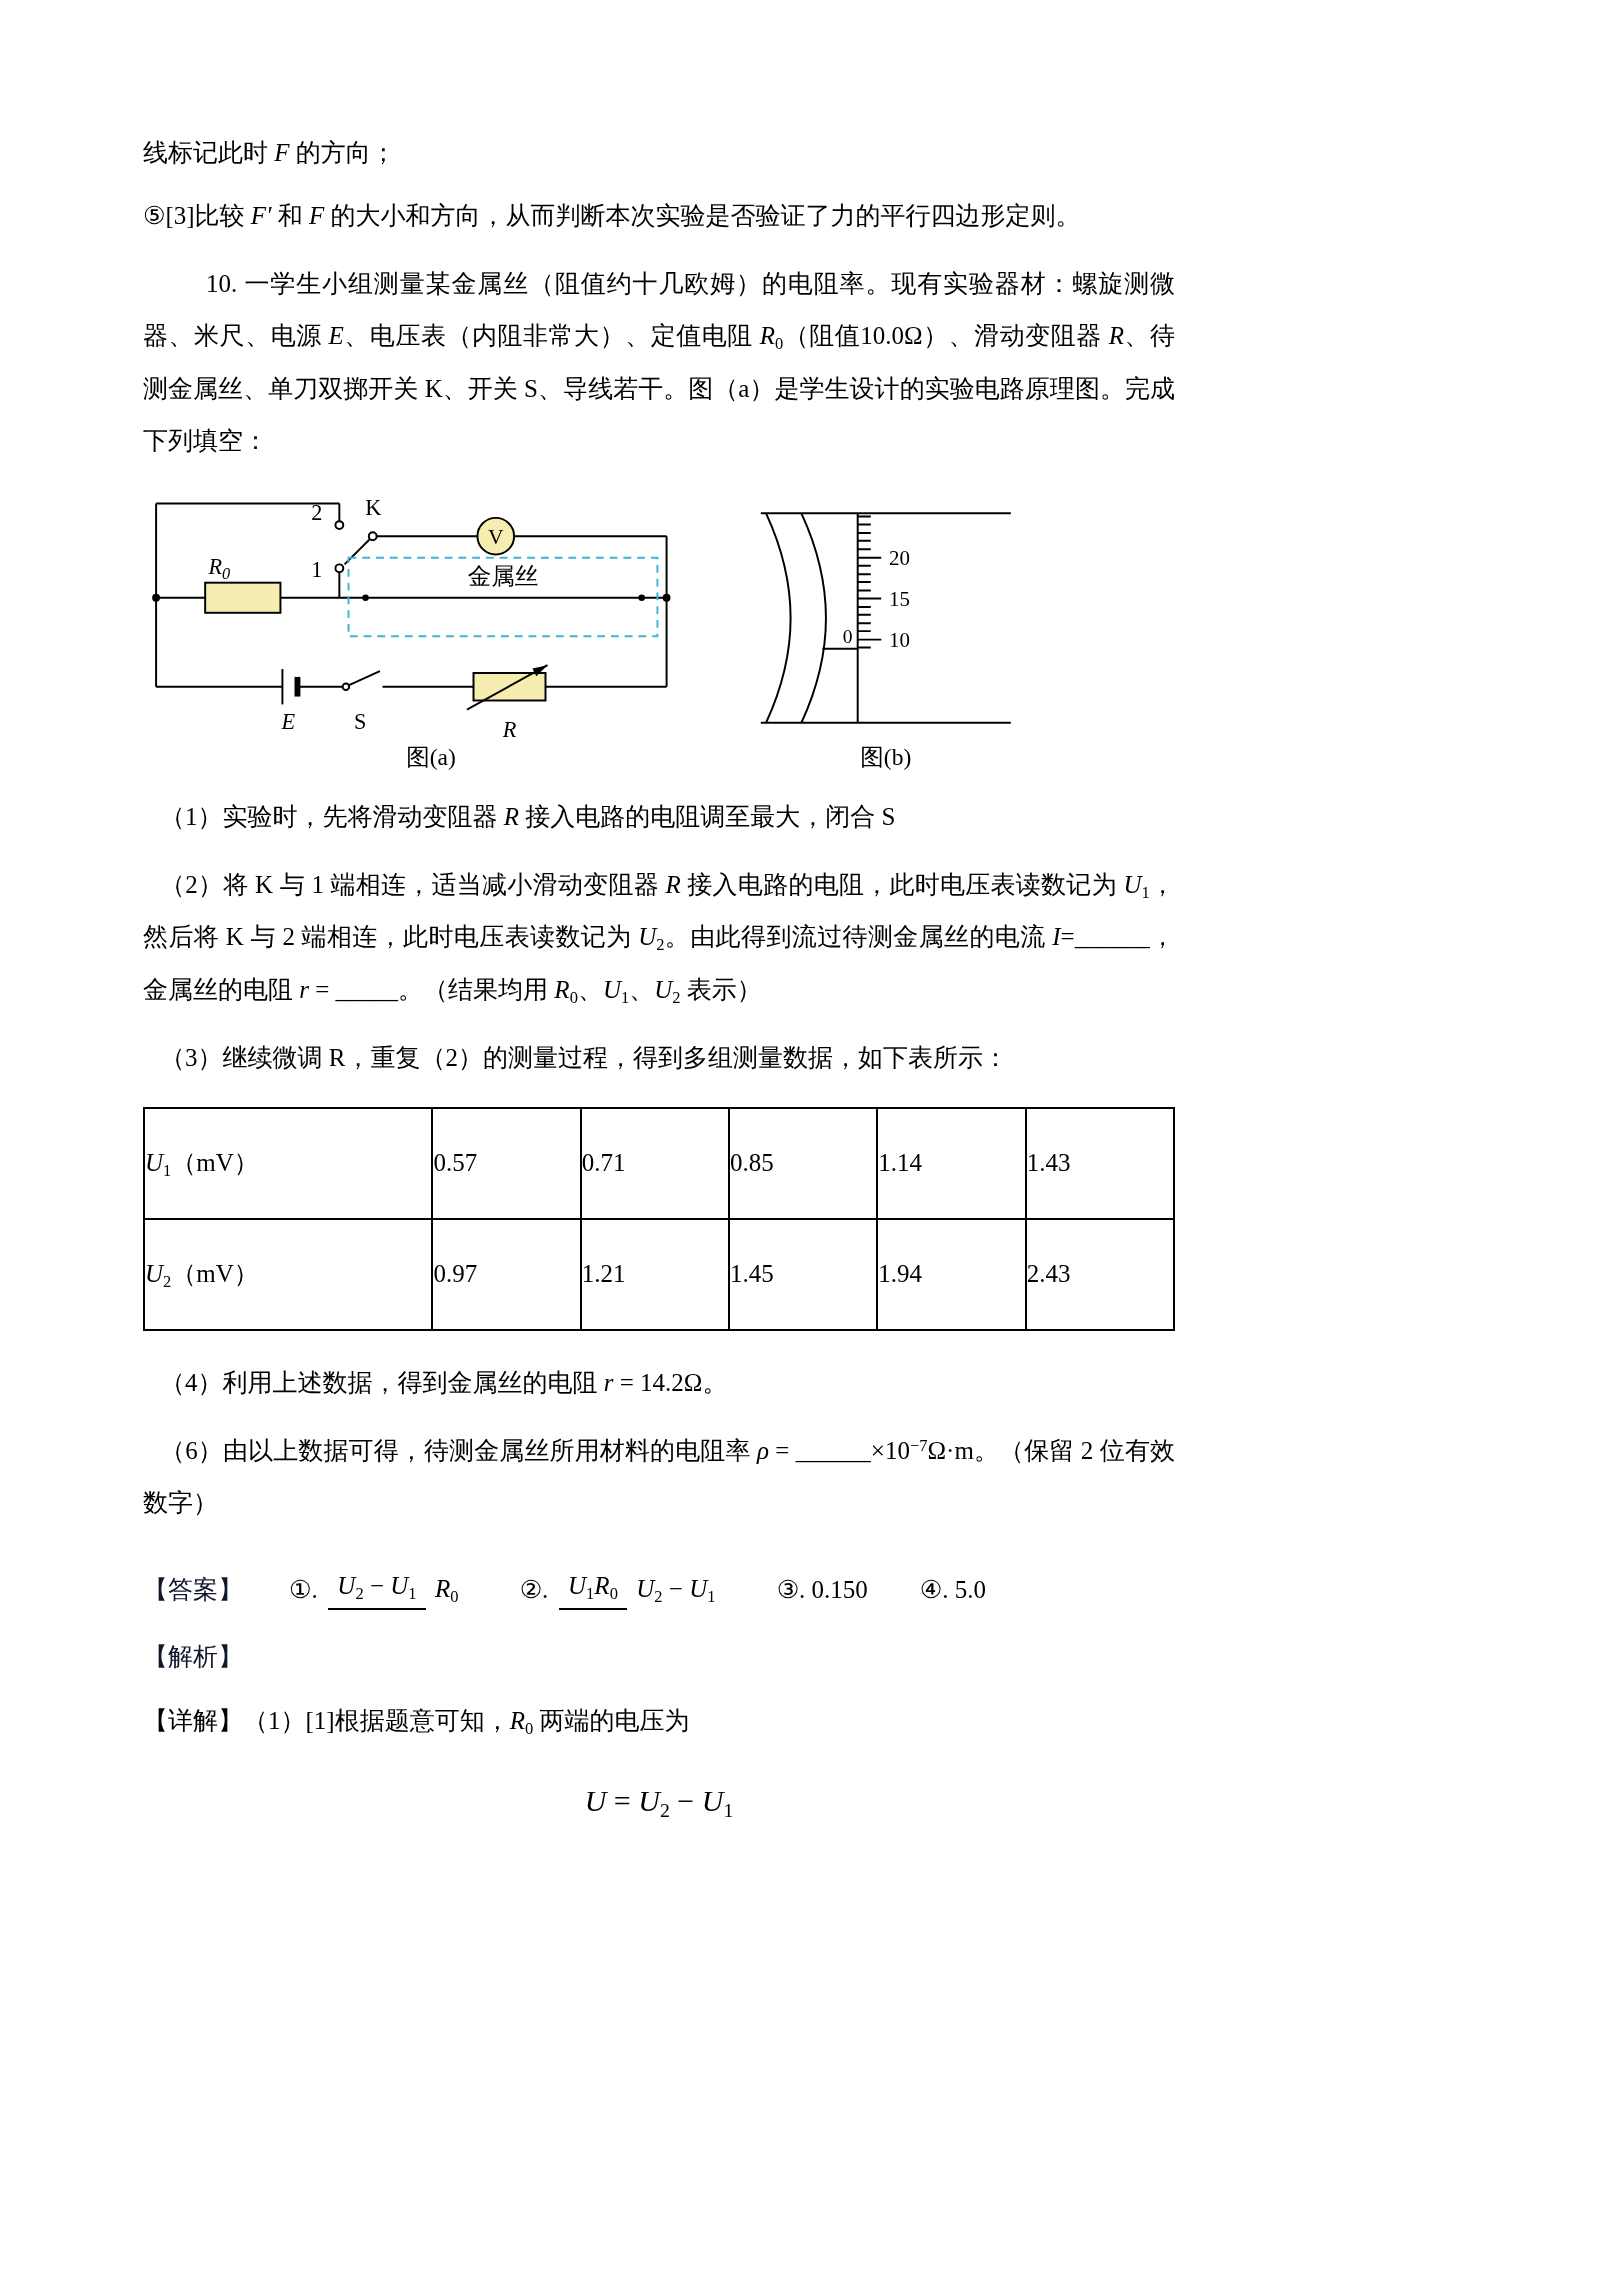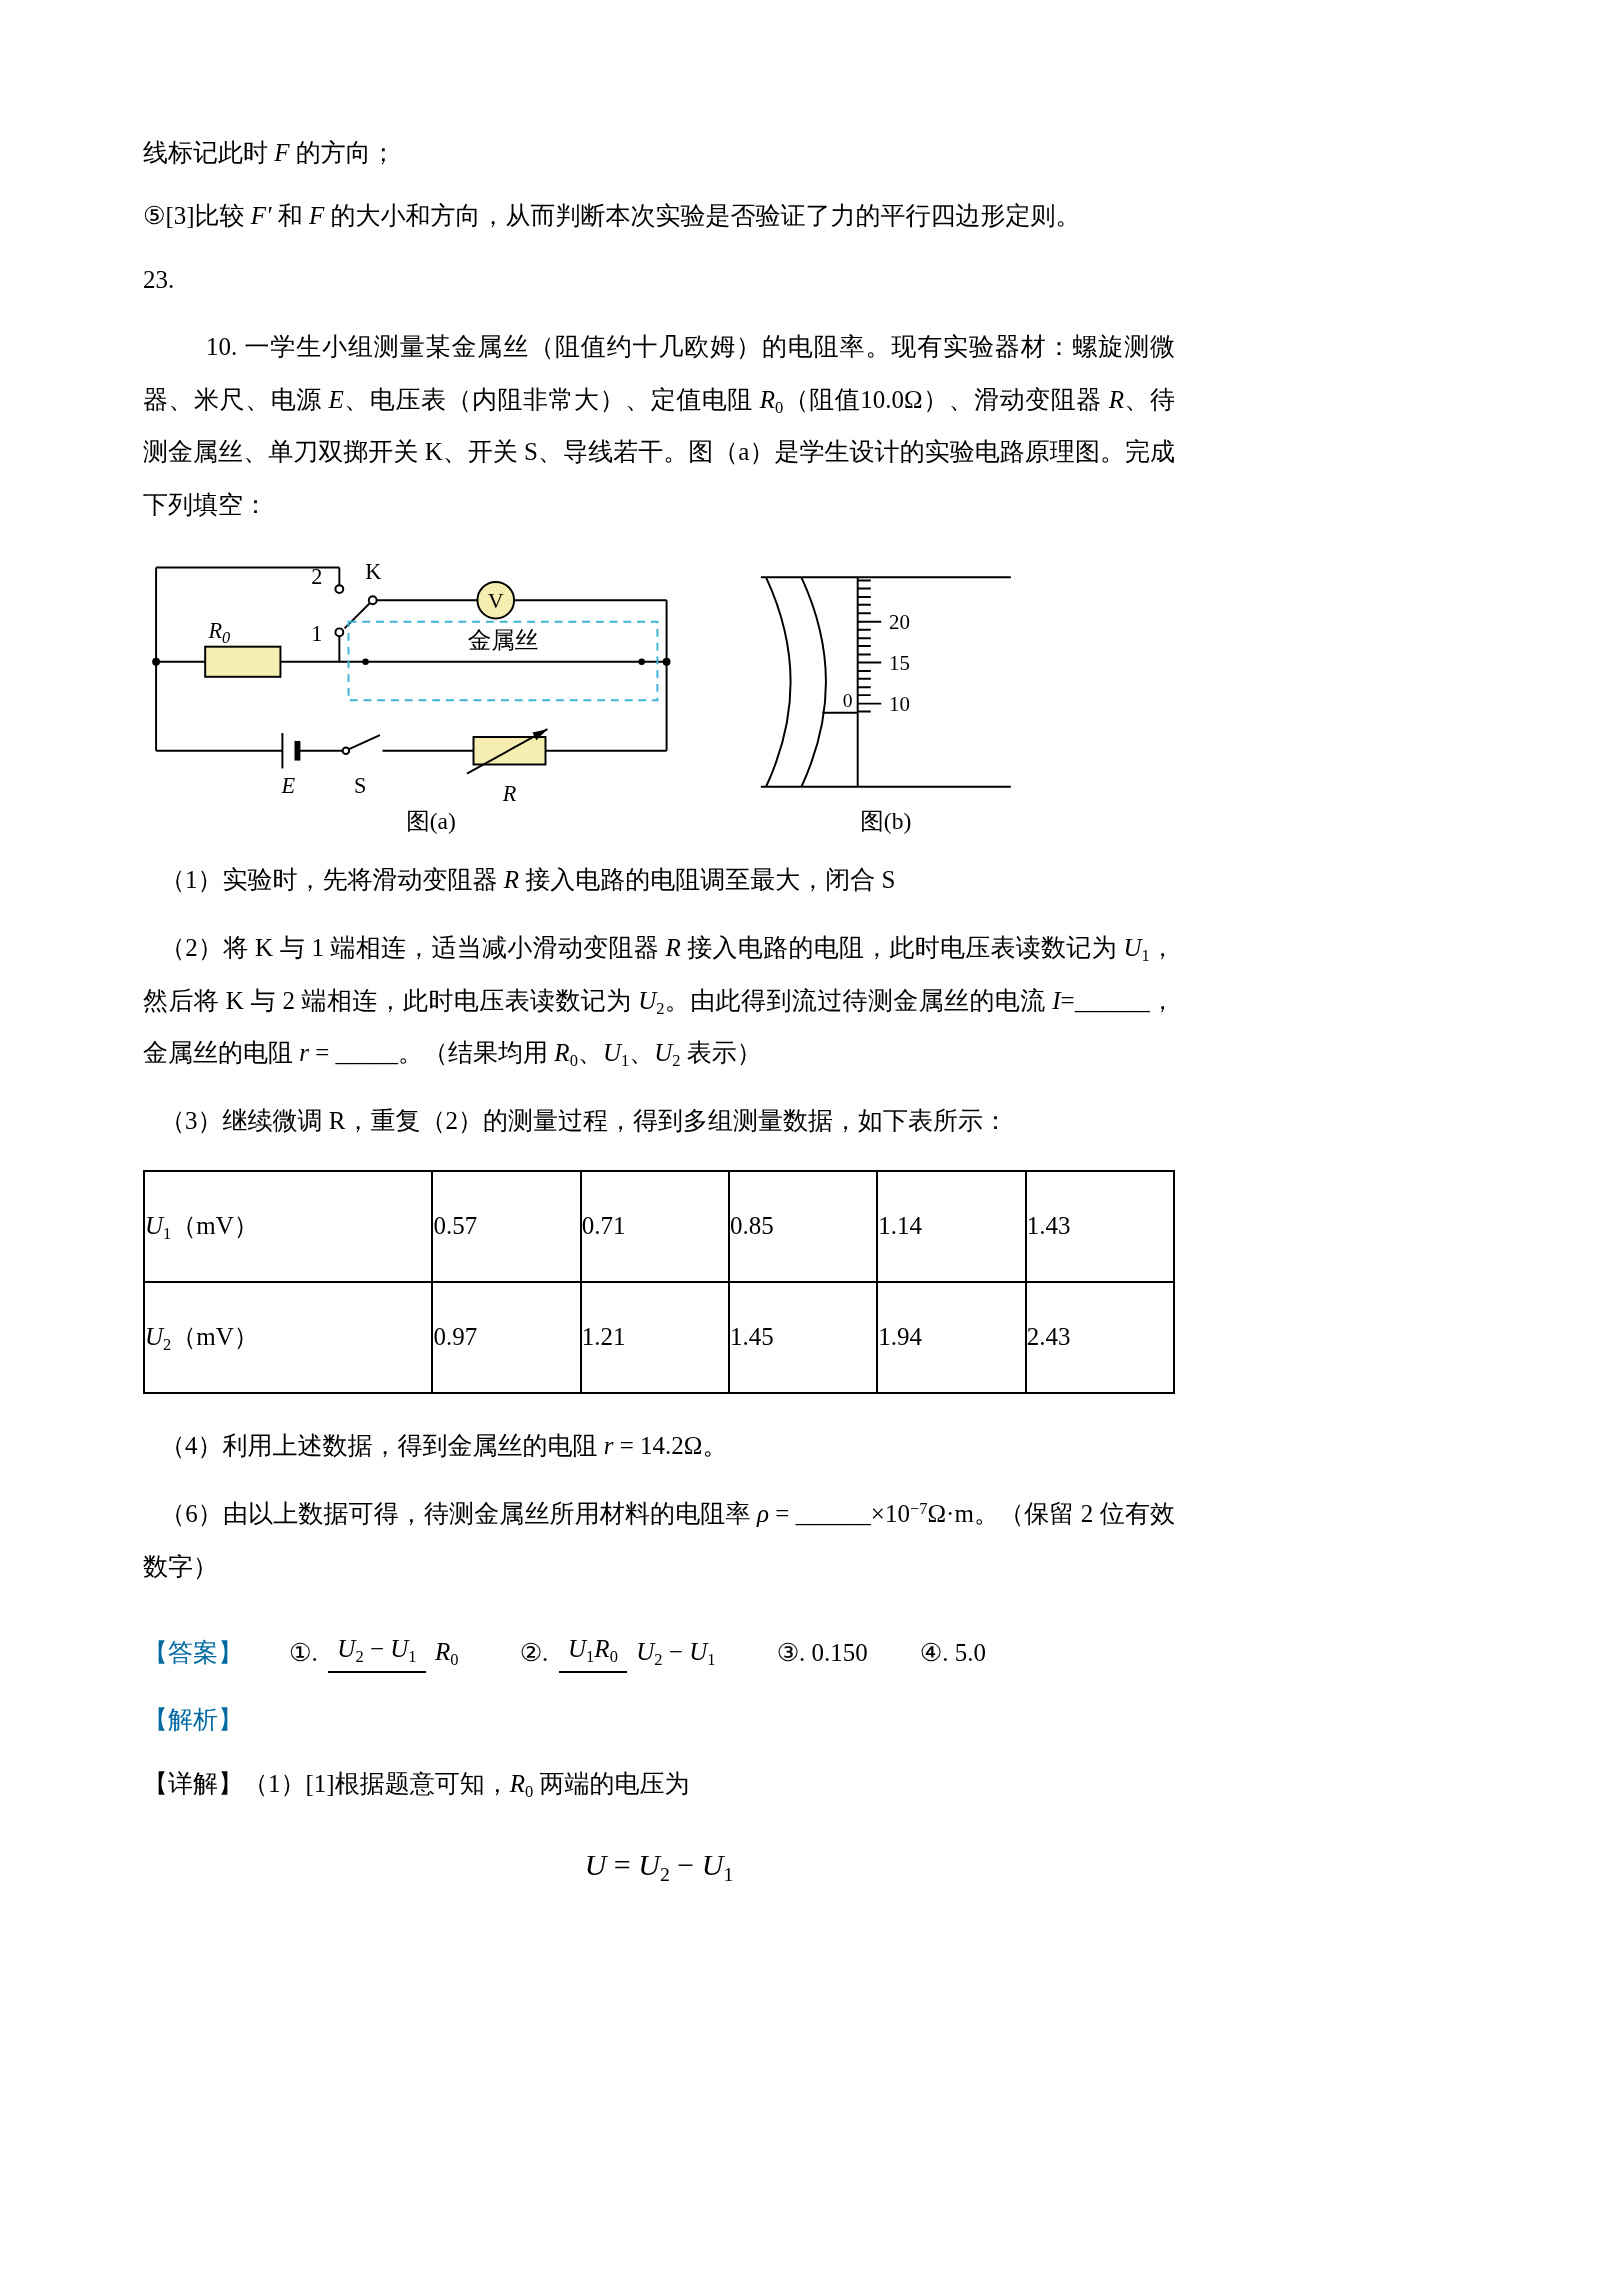--- a/index.html
+++ b/index.html
@@ -16,39 +16,38 @@
   .part  { text-indent:17px; margin-top:14.4px; }
   .v  { font-style:italic; }
   .sb { font-size:0.66em; vertical-align:-0.28em; }
   .sp { font-size:0.66em; vertical-align:0.5em; }
   .figure { margin:19.6px 0 3.9px 0; }
   table.data { border-collapse:collapse; width:100%; margin:22px 0 26px 0; }
   table.data td { border:2px solid #000; height:111px; font-size:25px; }
   table.data td.lbl { width:28%; }
   .answer-row { display:flex; align-items:center; margin:39px 0 30px 0; }
   .ans-item { display:inline-flex; align-items:center; gap:10.5px; margin-right:52px; }
-  .tag { color:#0369a1; }
+  .tag { color:#0f172a; }
   .answer-row .tag { margin-right:46px; }
   .frac { display:inline-flex; flex-direction:row; line-height:1.35; }
   .frac .num { padding:0 9.2px 3.3px; border-bottom:2px solid #000; }
   .frac .den { padding:3.3px 9.2px 0; }
   .analysis-line { margin:6.5px 0 22px 0; }
   .detail-line { line-height:2.1; }
   .formula-center { text-align:center; font-size:30px; margin:37px 0; }
   .footer { position:absolute; bottom:18.3px; left:0; width:100%; text-align:center; font-size:22px; }
   svg text { font-family:"Liberation Serif","DejaVu Serif","DejaVu Sans",serif; fill:#000; }
 </style>
 </head>
 <body>
 
 <div class="page">
 
   <p class="line"><span>线标记此时 </span><span class="v">F</span><span> 的方向；</span></p>
   <p class="line"><span>⑤[3]比较 </span><span class="v">F′</span><span> 和 </span><span class="v">F</span><span> 的大小和方向，从而判断本次实验是否验证了力的平行四边形定则。</span></p>
-  <p class="line">23.</p>
 
   <p class="para intro"><span>10. 一学生小组测量某金属丝（阻值约十几欧姆）的电阻率。现有实验器材：螺旋测微器、米尺、电源 </span><span class="v">E</span><span>、电压表（内阻非常大）、定值电阻 </span><span class="v">R</span><span class="sb">0</span><span>（阻值10.0Ω）、滑动变阻器 </span><span class="v">R</span><span>、待测金属丝、单刀双掷开关 K、开关 S、导线若干。图（a）是学生设计的实验电路原理图。完成下列填空：</span></p>
 
   <div class="figure">
     <svg width="877" height="283" viewBox="0 0 1340 432" style="font-size:38px">
 
       <g stroke="#000" stroke-width="3" fill="none">
         <path d="M20,25 H300 M300,25 V52"></path>
         <path d="M20,25 V305"></path>
         <path d="M20,169 H800"></path>

